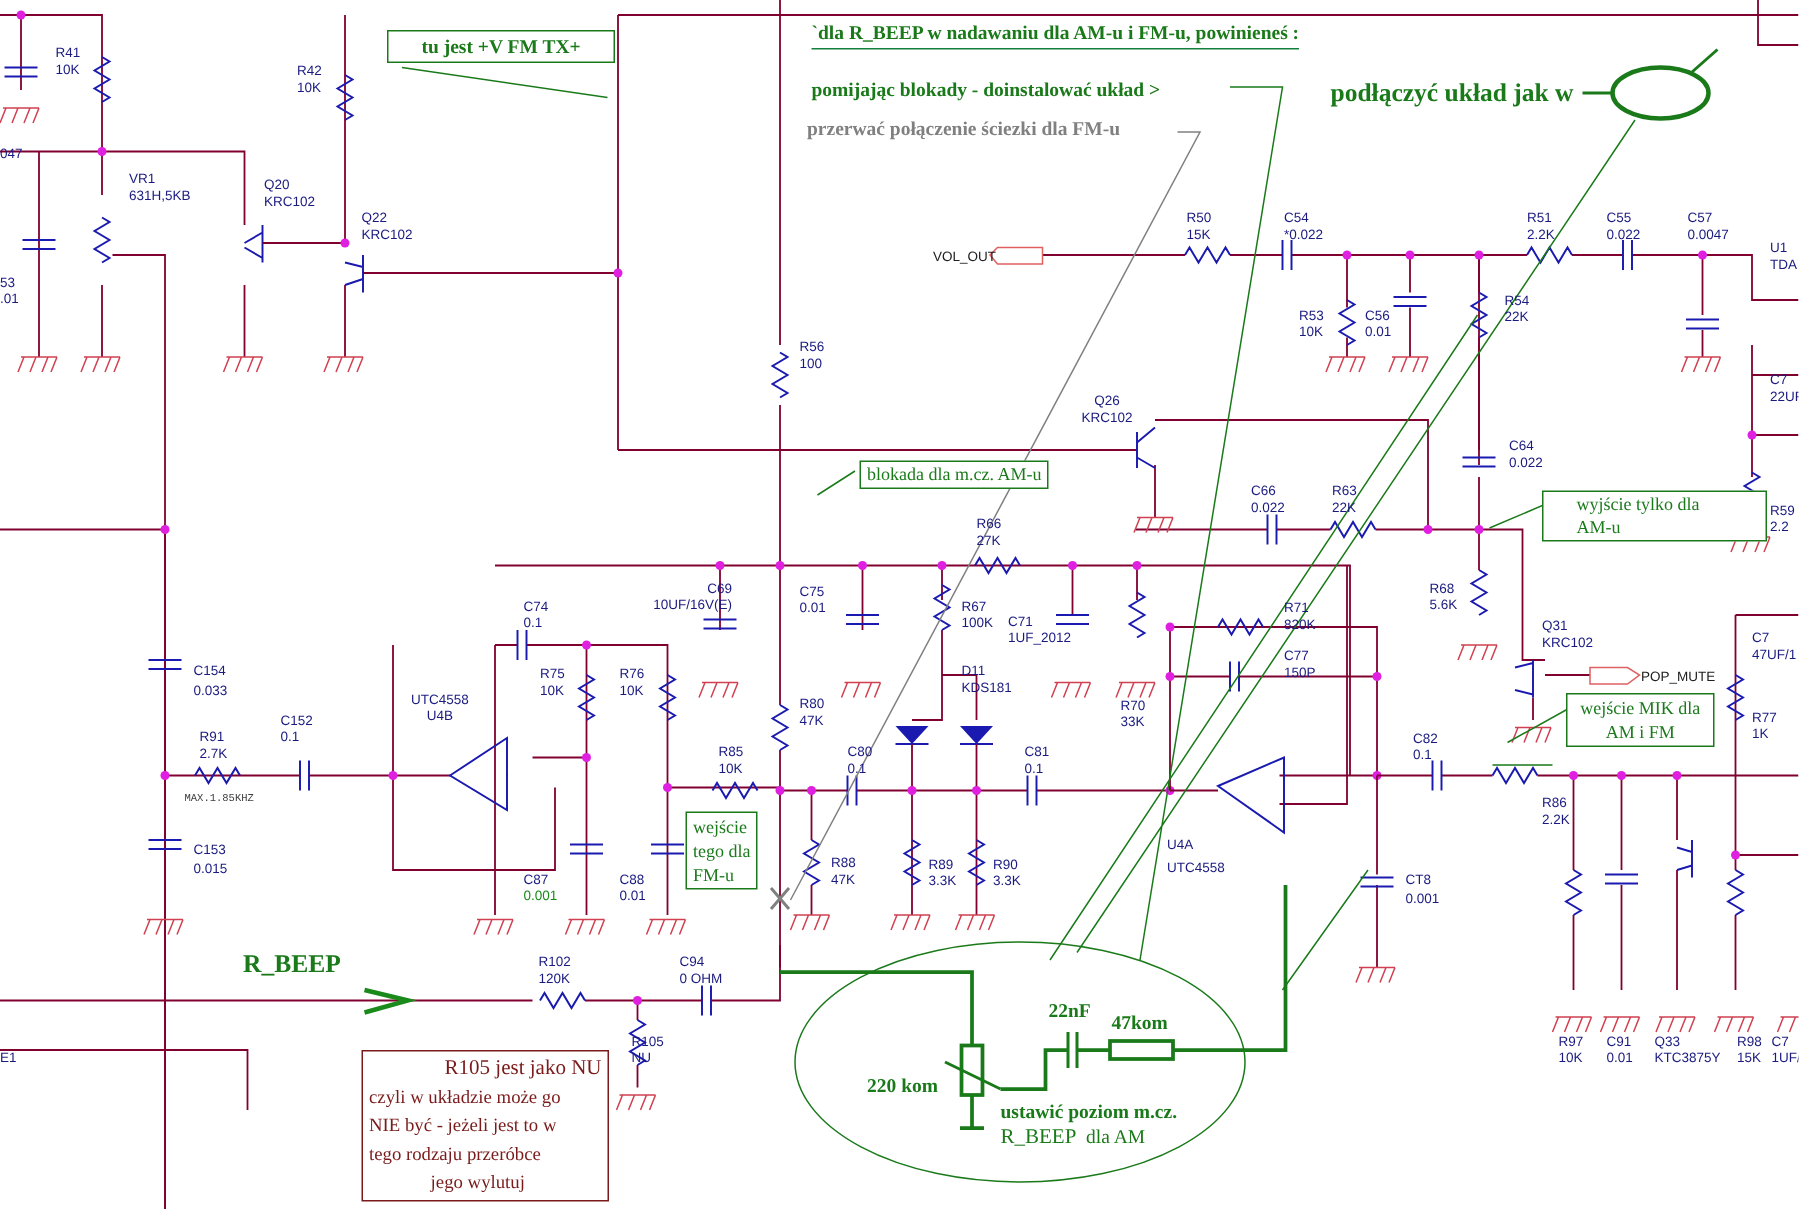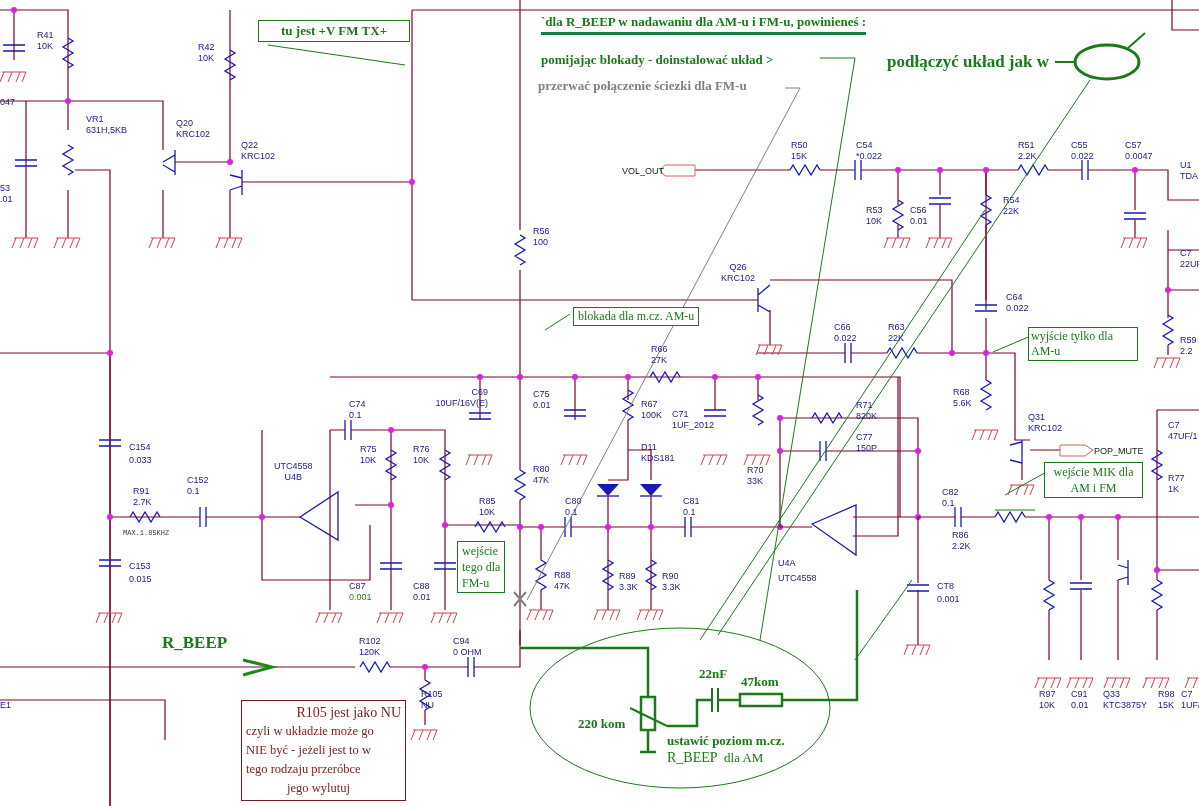--- a/index.html
+++ b/index.html
@@ -409,21 +409,21 @@
       <div>3.3K</div>
     </div>
   <div class="ann" style="left:778px;top:556px;font:9px 'Liberation Sans',sans-serif;color:#1a1a80;line-height:15px">
       <div>U4A</div>
       <div>UTC4558</div>
     </div>
   <div class="ann" style="left:942px;top:487px;font:9px 'Liberation Sans',sans-serif;color:#1a1a80;line-height:11px">
       <div>C82</div>
       <div>0.1</div>
     </div>
-  <div class="ann" style="left:952px;top:530px;font:9px 'Liberation Sans',sans-serif;color:#1a1a80;line-height:11px">
+  <div class="ann" style="left:1028px;top:530px;font:9px 'Liberation Sans',sans-serif;color:#1a1a80;line-height:11px">
       <div>R86</div>
       <div>2.2K</div>
     </div>
   <div class="ann" style="left:937px;top:580px;font:9px 'Liberation Sans',sans-serif;color:#1a1a80;line-height:13px">
       <div>CT8</div>
       <div>0.001</div>
     </div>
   <div class="ann" style="left:1168px;top:473px;font:9px 'Liberation Sans',sans-serif;color:#1a1a80;line-height:11px">
       <div>R77</div>
       <div>1K</div>
@@ -463,26 +463,26 @@
   <div class="ann" style="left:421px;top:689px;font:9px 'Liberation Sans',sans-serif;color:#1a1a80;line-height:11px">
       <div>R105</div>
       <div>NU</div>
     </div>
   <div class="ann" style="left:0px;top:700px;font:9px 'Liberation Sans',sans-serif;color:#1a1a80">E1</div>
   <div class="ann" style="left:622px;top:166px;font:9px 'Liberation Sans',sans-serif;color:#202020">VOL_OUT</div>
   <div class="ann" style="left:1094px;top:446px;font:9px 'Liberation Sans',sans-serif;color:#202020">POP_MUTE</div>
 </div>
 
 <div class="box" style="left:258px;top:20px;padding:2px 22px;font-size:13px;font-weight:bold">tu jest +V FM TX+</div>
-<div class="ann" style="left:541px;top:14px;font-size:13px;font-weight:bold;border-bottom:3px solid #15803d;padding-bottom:2px">`dla R_BEEP w nadawaniu dla AM-u i FM-u, powinieneś :</div>
+<div class="ann" style="left:541px;top:14px;font-size:13px;font-weight:bold;border-bottom:1px solid #15803d;padding-bottom:2px">`dla R_BEEP w nadawaniu dla AM-u i FM-u, powinieneś :</div>
 <div class="ann" style="left:541px;top:52px;font-size:13px;font-weight:bold">pomijając blokady - doinstalować układ &gt;</div>
 <div class="ann" style="left:538px;top:78px;font-size:13px;font-weight:bold;color:#808080">przerwać połączenie ściezki dla FM-u</div>
 <div class="ann" style="left:887px;top:52px;font-size:17px;font-weight:bold">podłączyć układ jak w</div>
 <div class="box" style="left:573px;top:307px;padding:1px 4px;font-size:12px">blokada dla m.cz. AM-u</div>
-<div class="box" style="left:1028px;top:327px;width:104px;padding:1px 2px;font-size:12px;line-height:15px">
+<div class="box" style="left:1028px;top:327px;width:104px;padding:1px 22px;font-size:12px;line-height:15px">
     <div>wyjście tylko dla</div>
     <div>AM-u</div>
   </div>
 <div class="box" style="left:457px;top:541px;padding:1px 4px;font-size:12px;line-height:16px">
     <div>wejście</div>
     <div>tego dla</div>
     <div>FM-u</div>
   </div>
 <div class="box" style="left:1044px;top:462px;width:89px;padding:1px 4px;font-size:12px;line-height:16px;text-align:center">
     <div>wejście MIK dla</div>

